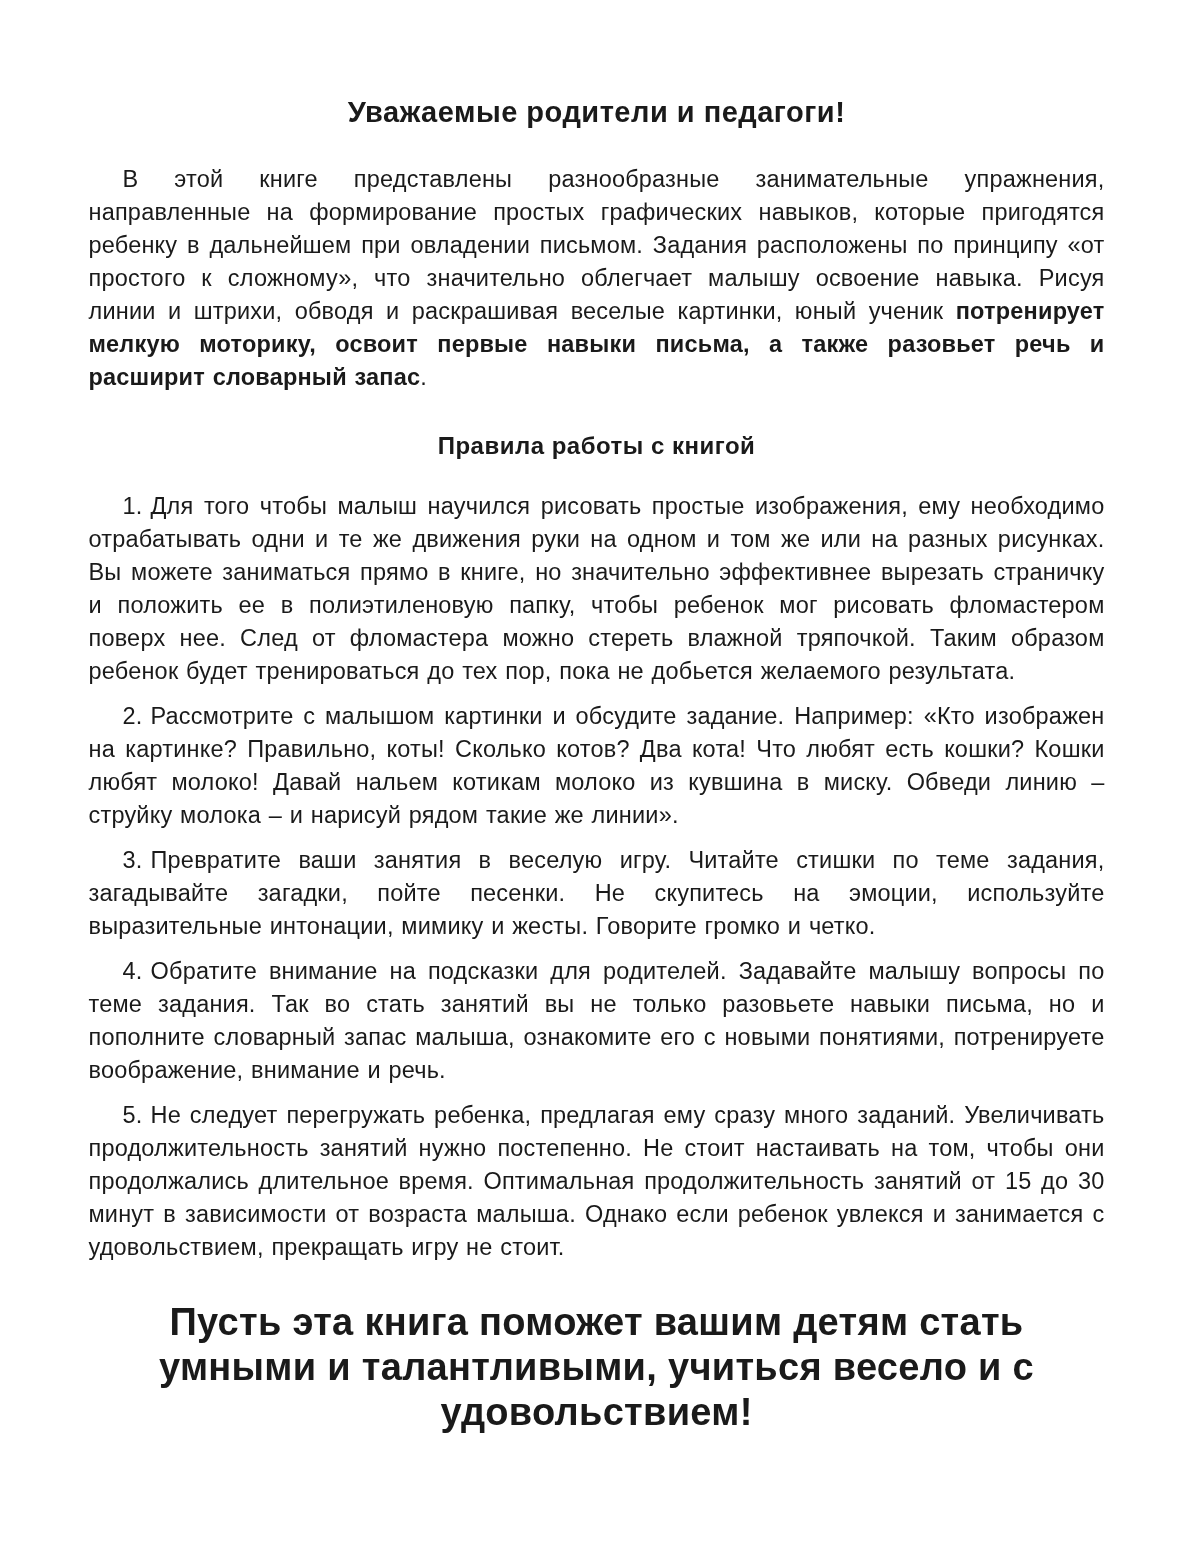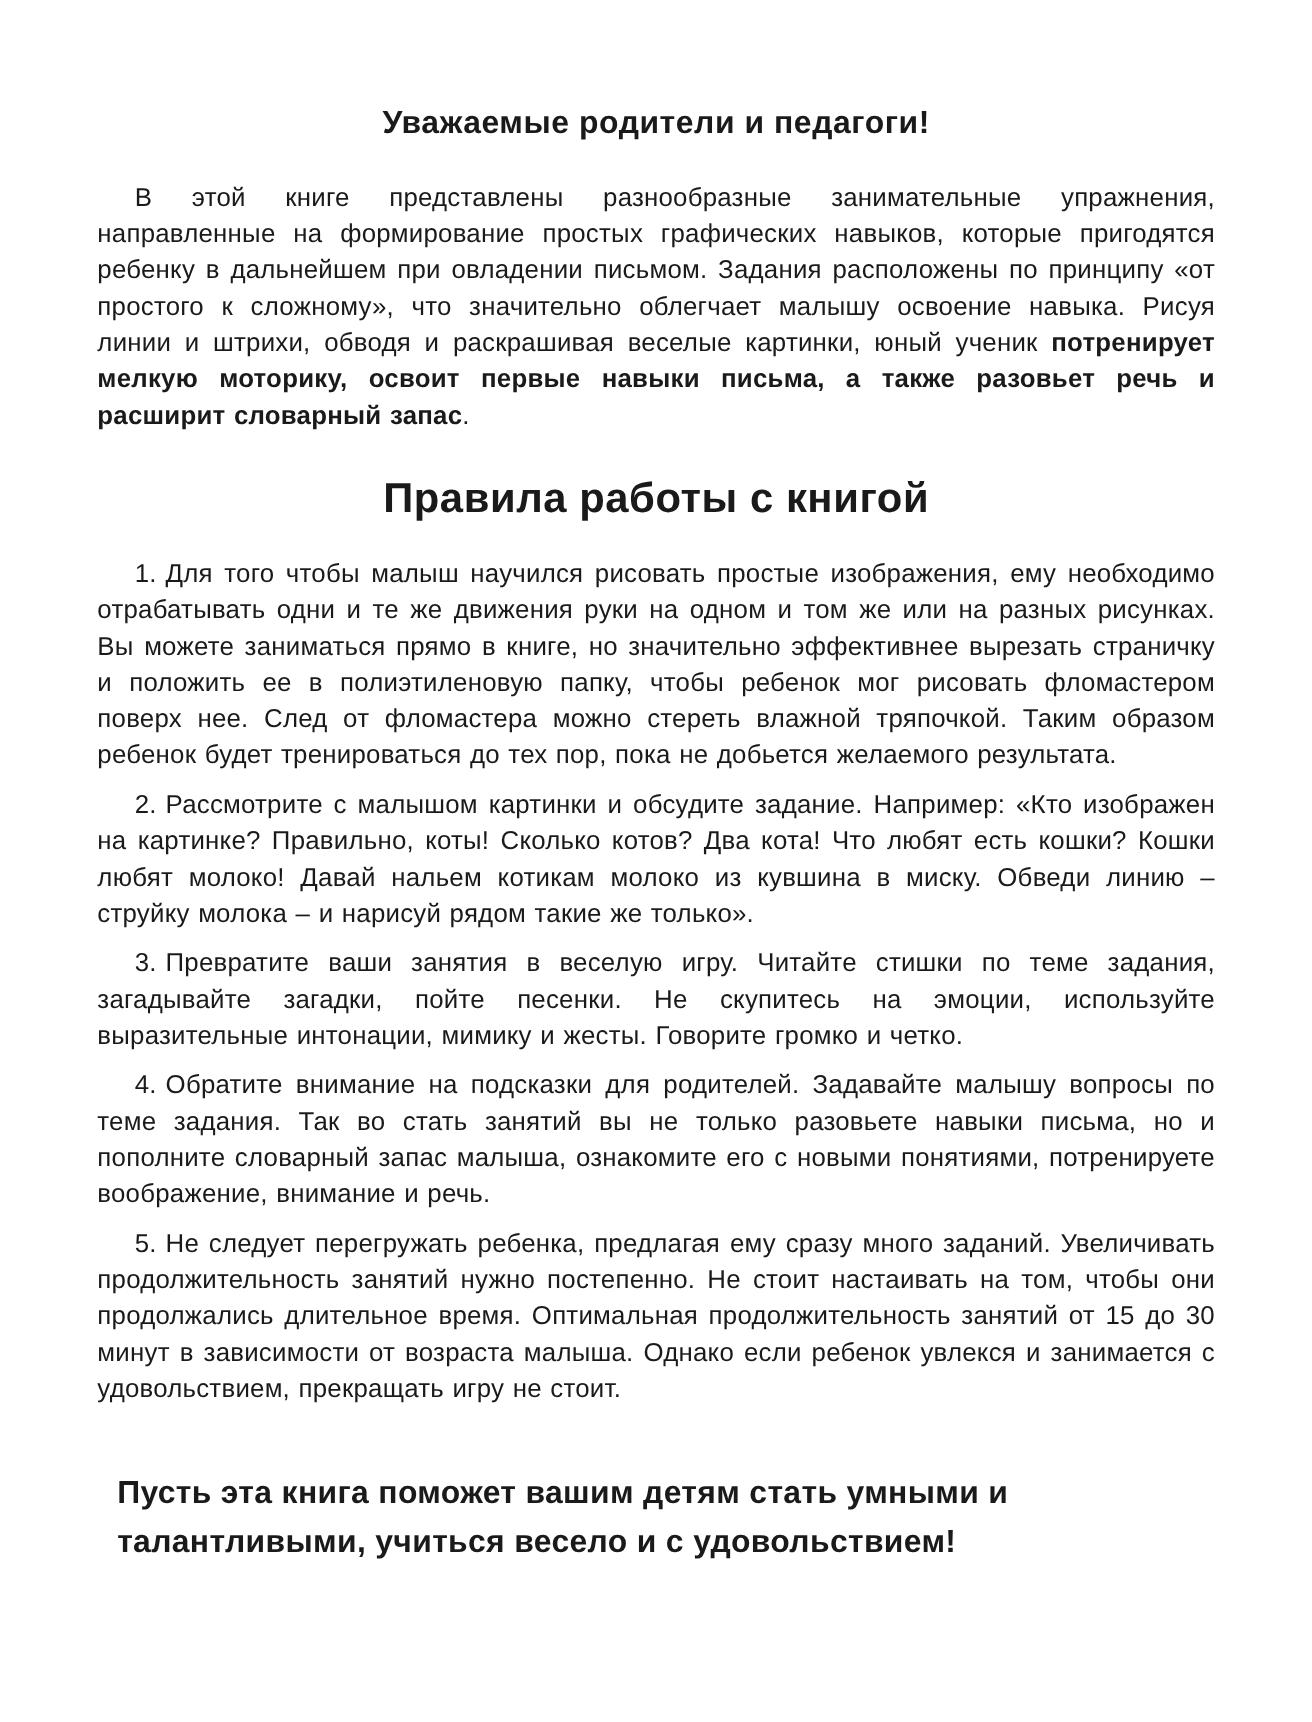--- a/index.html
+++ b/index.html
@@ -34,54 +34,55 @@
     text-indent: 34px;
     margin: 12px;
     letter-spacing: 0.2px;
     word-spacing: 1px;
     hyphens: auto;
   }
   .body-text strong {
     font-weight: bold;
   }
   .section-heading {
-    font-size: 38px;
+    font-size: 24px;
     font-weight: bold;
     text-align: center;
     letter-spacing: 0.5px;
     margin: 38px 0 30px 0;
   }
   .rule .rule-num {
     margin-right: 8px;
   }
   .closing {
-    font-size: 29px;
+    font-size: 38px;
     font-weight: bold;
+    text-align: center;
     line-height: 45px;
     letter-spacing: 0.3px;
-    margin: 56px auto 0 auto;
+    margin: 36px auto 0 auto;
     width: 980px;
   }
 </style>
 </head>
 <body>
 
 <div class="page">
 
   <h1 class="page-title">Уважаемые родители и педагоги!</h1>
 
   <p class="body-text"><span>В этой книге представлены разнообразные занимательные упражнения, направленные на формирование простых графических навыков, которые пригодятся ребенку в дальнейшем при овладении письмом. Задания расположены по принципу «от простого к сложному», что значительно облегчает малышу освоение навыка. Рисуя линии и штрихи, обводя и раскрашивая веселые картинки, юный ученик </span><strong>потренирует мелкую моторику, освоит первые навыки письма, а также разовьет речь и расширит словарный запас</strong><span>.</span></p>
 
   <h2 class="section-heading">Правила работы с книгой</h2>
 
   <div>
 
     <p class="body-text rule"><span class="rule-num">1.</span><span>Для того чтобы малыш научился рисовать простые изображения, ему необходимо отрабатывать одни и те же движения руки на одном и том же или на разных рисунках. Вы можете заниматься прямо в книге, но значительно эффективнее вырезать страничку и положить ее в полиэтиленовую папку, чтобы ребенок мог рисовать фломастером поверх нее. След от фломастера можно стереть влажной тряпочкой. Таким образом ребенок будет тренироваться до тех пор, пока не добьется желаемого результата.</span></p>
 
-    <p class="body-text rule"><span class="rule-num">2.</span><span>Рассмотрите с малышом картинки и обсудите задание. Например: «Кто изображен на картинке? Правильно, коты! Сколько котов? Два кота! Что любят есть кошки? Кошки любят молоко! Давай нальем котикам молоко из кувшина в миску. Обведи линию – струйку молока – и нарисуй рядом такие же только».</span></p>
+    <p class="body-text rule"><span class="rule-num">2.</span><span>Рассмотрите с малышом картинки и обсудите задание. Например: «Кто изображен на картинке? Правильно, коты! Сколько котов? Два кота! Что любят есть кошки? Кошки любят молоко! Давай нальем котикам молоко из кувшина в миску. Обведи линию – струйку молока – и нарисуй рядом такие же линии».</span></p>
 
     <p class="body-text rule"><span class="rule-num">3.</span><span>Превратите ваши занятия в веселую игру. Читайте стишки по теме задания, загадывайте загадки, пойте песенки. Не скупитесь на эмоции, используйте выразительные интонации, мимику и жесты. Говорите громко и четко.</span></p>
 
     <p class="body-text rule"><span class="rule-num">4.</span><span>Обратите внимание на подсказки для родителей. Задавайте малышу вопросы по теме задания. Так во стать занятий вы не только разовьете навыки письма, но и пополните словарный запас малыша, ознакомите его с новыми понятиями, потренируете воображение, внимание и речь.</span></p>
 
     <p class="body-text rule"><span class="rule-num">5.</span><span>Не следует перегружать ребенка, предлагая ему сразу много заданий. Увеличивать продолжительность занятий нужно постепенно. Не стоит настаивать на том, чтобы они продолжались длительное время. Оптимальная продолжительность занятий от 15 до 30 минут в зависимости от возраста малыша. Однако если ребенок увлекся и занимается с удовольствием, прекращать игру не стоит.</span></p>
 
 
   </div>
 

